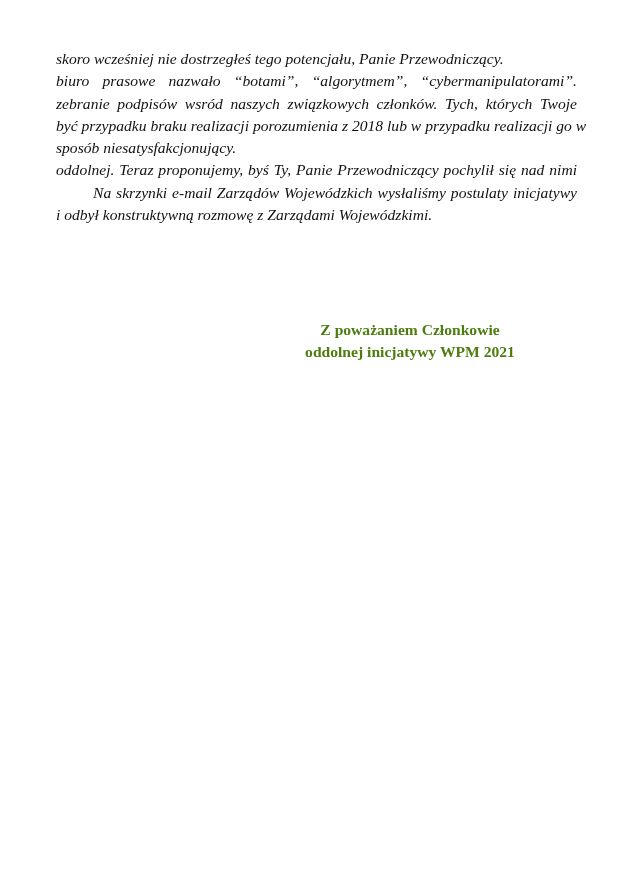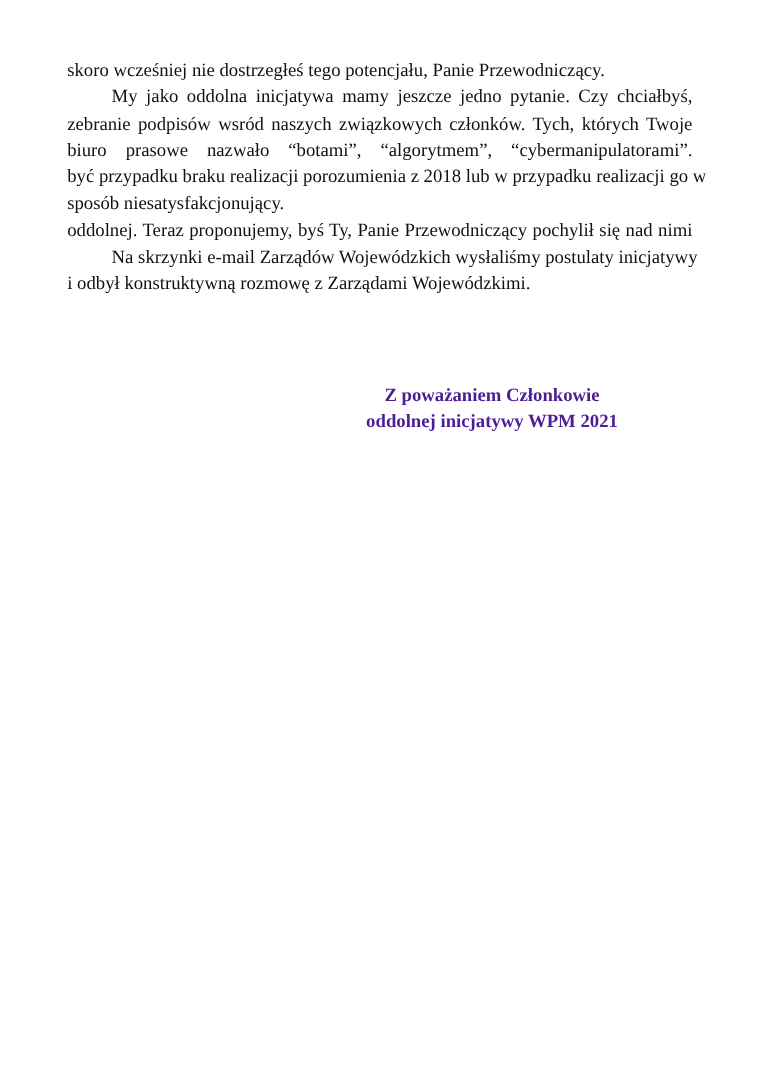--- a/index.html
+++ b/index.html
@@ -1,36 +1,35 @@
 <!DOCTYPE html>
 <html><head>
 <meta charset="utf-8">
 <style>
   html, body { margin:0; padding:0; background:#ffffff; }
   body { width:633px; height:895px; position:relative; overflow:hidden; }
   .page { position:absolute; left:56px; top:48px; width:521px;
     font-family:"Liberation Serif", "DejaVu Serif", serif; font-size:15.6px;
-    line-height:22.3px; color:#111; }
+    line-height:22.3px; color:#111;font-style:italic; }
   .p { margin:0; text-align:justify; }
   .p .line { display:block; text-align:justify; text-align-last:justify; white-space:nowrap; }
   .p .line.last { text-align-last:left; }
   .sig { position:absolute; top:319px; left:280px; width:260px; text-align:center;
-    font-family:"Liberation Serif", "DejaVu Serif", serif; font-weight:bold; font-size:15.6px; line-height:22px; color:#4c1d95; }
+    font-family:"Liberation Serif", "DejaVu Serif", serif; font-weight:bold; font-size:15.6px; line-height:22px; color:#4d7c0f; }
 </style>
 </head>
 <body>
 
 <div class="page">
   <div class="p">
     <span class="line last">skoro wcześniej nie dostrzegłeś tego potencjału, Panie Przewodniczący.</span>
   </div>
   <div class="p">
-    <span class="line" style="padding-left:37px">My jako oddolna inicjatywa mamy jeszcze jedno pytanie. Czy chciałbyś,</span>
+    <span class="line">biuro prasowe nazwało “botami”, “algorytmem”, “cybermanipulatorami”.</span>
     <span class="line">zebranie podpisów wsród naszych związkowych członków. Tych, których Twoje</span>
-    <span class="line">biuro prasowe nazwało “botami”, “algorytmem”, “cybermanipulatorami”.</span>
     <span class="line">być przypadku braku realizacji porozumienia z 2018 lub w przypadku realizacji go w</span>
     <span class="line last">sposób niesatysfakcjonujący.</span>
   </div>
   <div class="p">
     <span class="line">oddolnej. Teraz proponujemy, byś Ty, Panie Przewodniczący pochylił się nad nimi</span>
     <span class="line" style="padding-left:37px">Na skrzynki e-mail Zarządów Wojewódzkich wysłaliśmy postulaty inicjatywy</span>
     <span class="line last">i odbył konstruktywną rozmowę z Zarządami Wojewódzkimi.</span>
   </div>
 </div>
 

